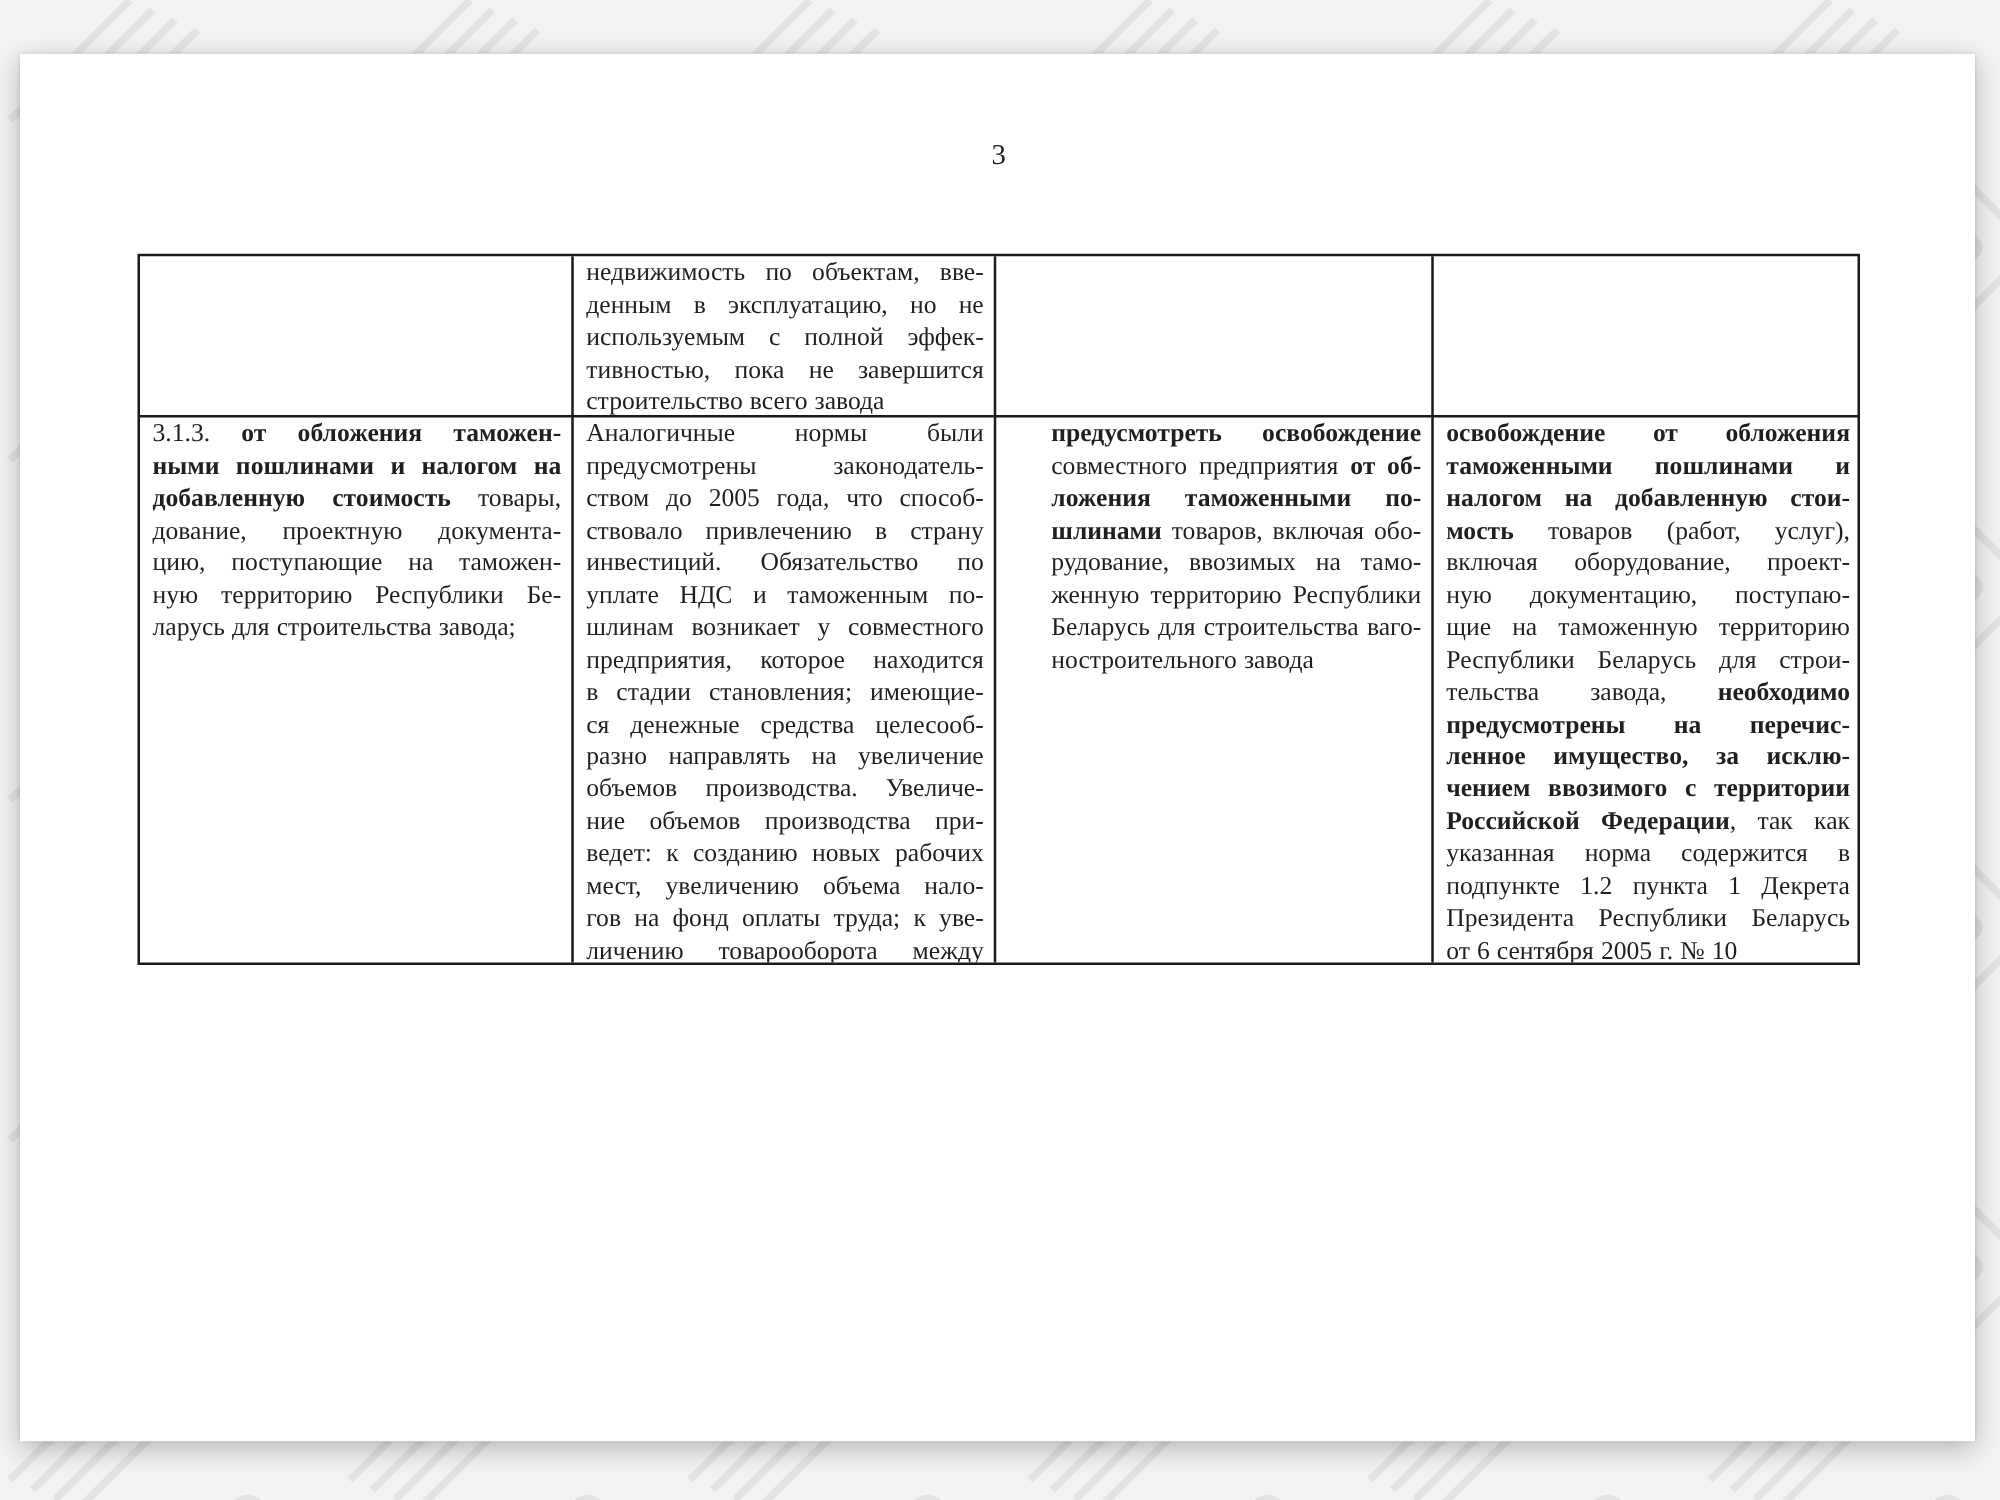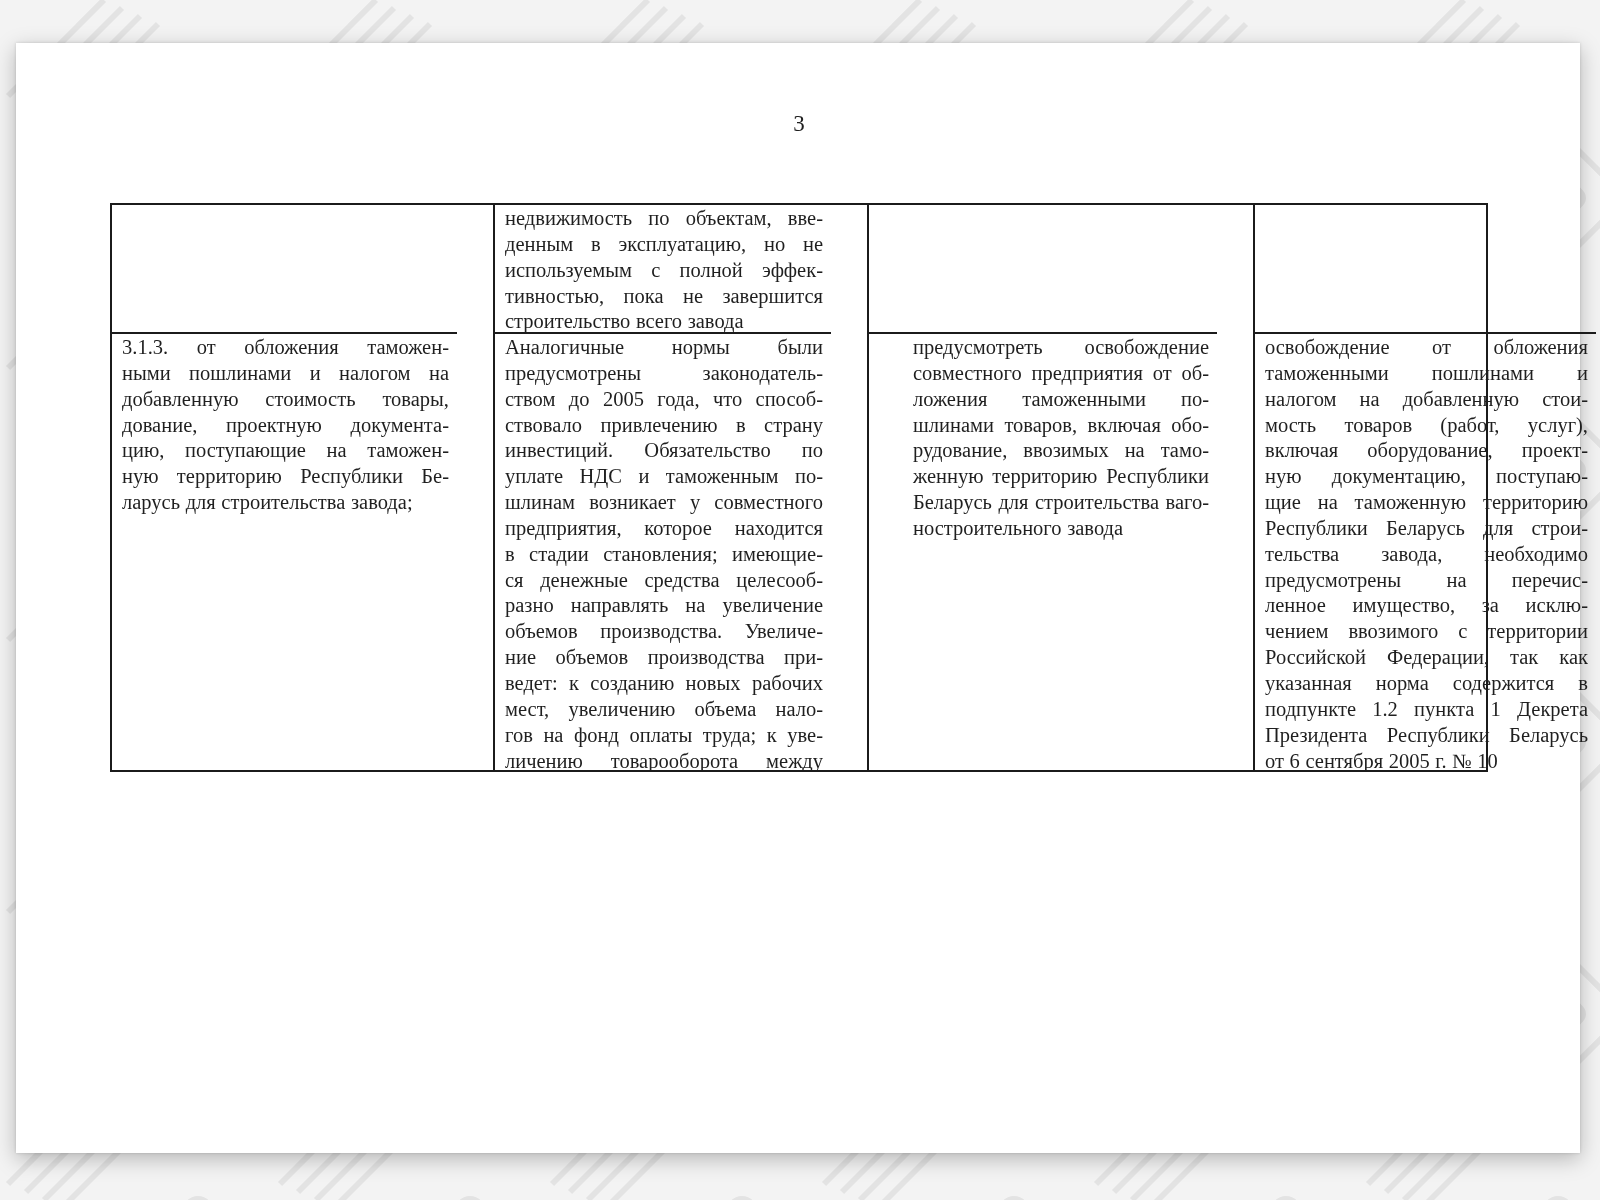--- a/index.html
+++ b/index.html
@@ -16,36 +16,36 @@
   }
   .page-number{
     position:absolute;left:94px;top:68px;width:1378px;
     text-align:center;font-size:23px;color:#1f1f1f;
   }
   .doc-table{
     position:absolute;left:94px;top:160px;width:1378px;
     border:2px solid #1b1b1b;box-sizing:border-box;
     color:#1f1f1f;
   }
-  .trow{display:grid;grid-template-columns:345px 338px 350px 343px;gap:36px;}
+  .trow{display:grid;grid-template-columns:345px 338px 350px 343px;}
   .trow.r0 .tcell{height:127px;}
   .trow.r1 .tcell{height:438px;border-top:2px solid #1b1b1b;}
   .tcell{
     box-sizing:border-box;overflow:hidden;
     padding:1px 8px 0 10px;
     border-left:2px solid #1b1b1b;
   }
   .tcell:first-child{border-left:none;}
   .tline{
     font-size:20.5px;line-height:25.85px;
     text-align:justify;text-align-last:justify;
     word-spacing:0.5px;
   }
   .tline.lastline{text-align-last:left;}
-  .tline .bold{font-weight:normal;}
+  .tline .bold{font-weight:bold;}
 </style>
 </head>
 <body style="background: rgb(243, 243, 243);">
 
 <svg class="backdrop-svg" width="1600" height="1200" xmlns="http://www.w3.org/2000/svg" aria-hidden="true">
   <defs>
     <pattern id="wall" width="272" height="272" patternUnits="userSpaceOnUse">
       <g fill="none" stroke="#dedede" stroke-width="6" opacity="0.75">
         <path d="M8 96 L104 0"></path>
         <path d="M26 104 L122 8"></path>

